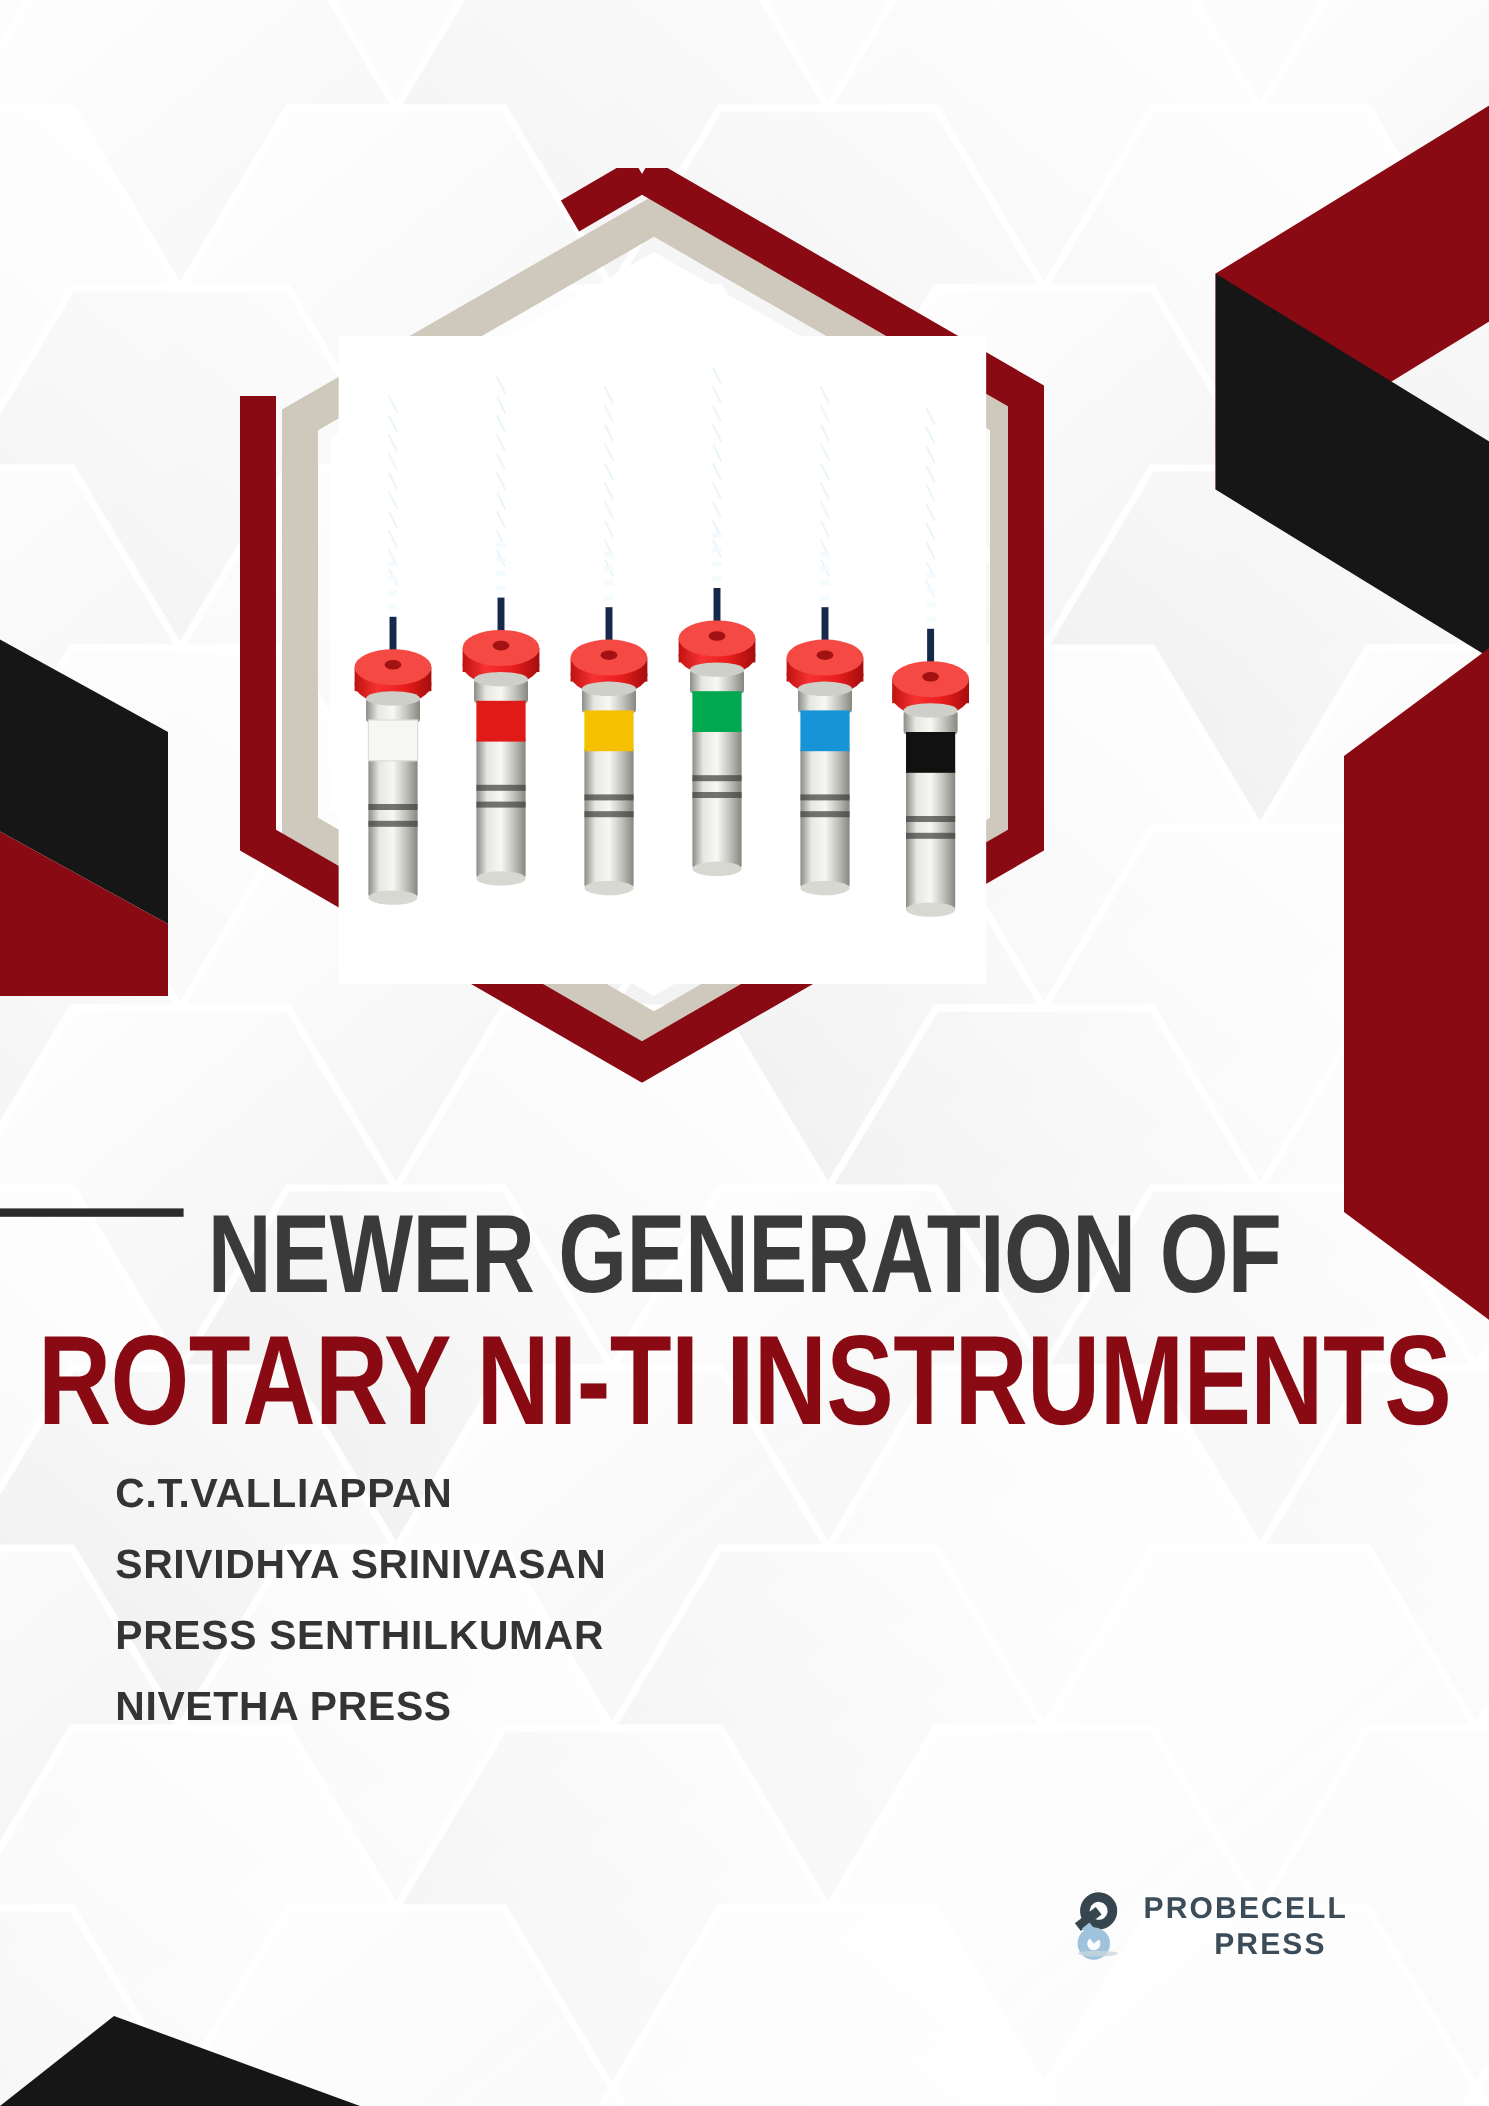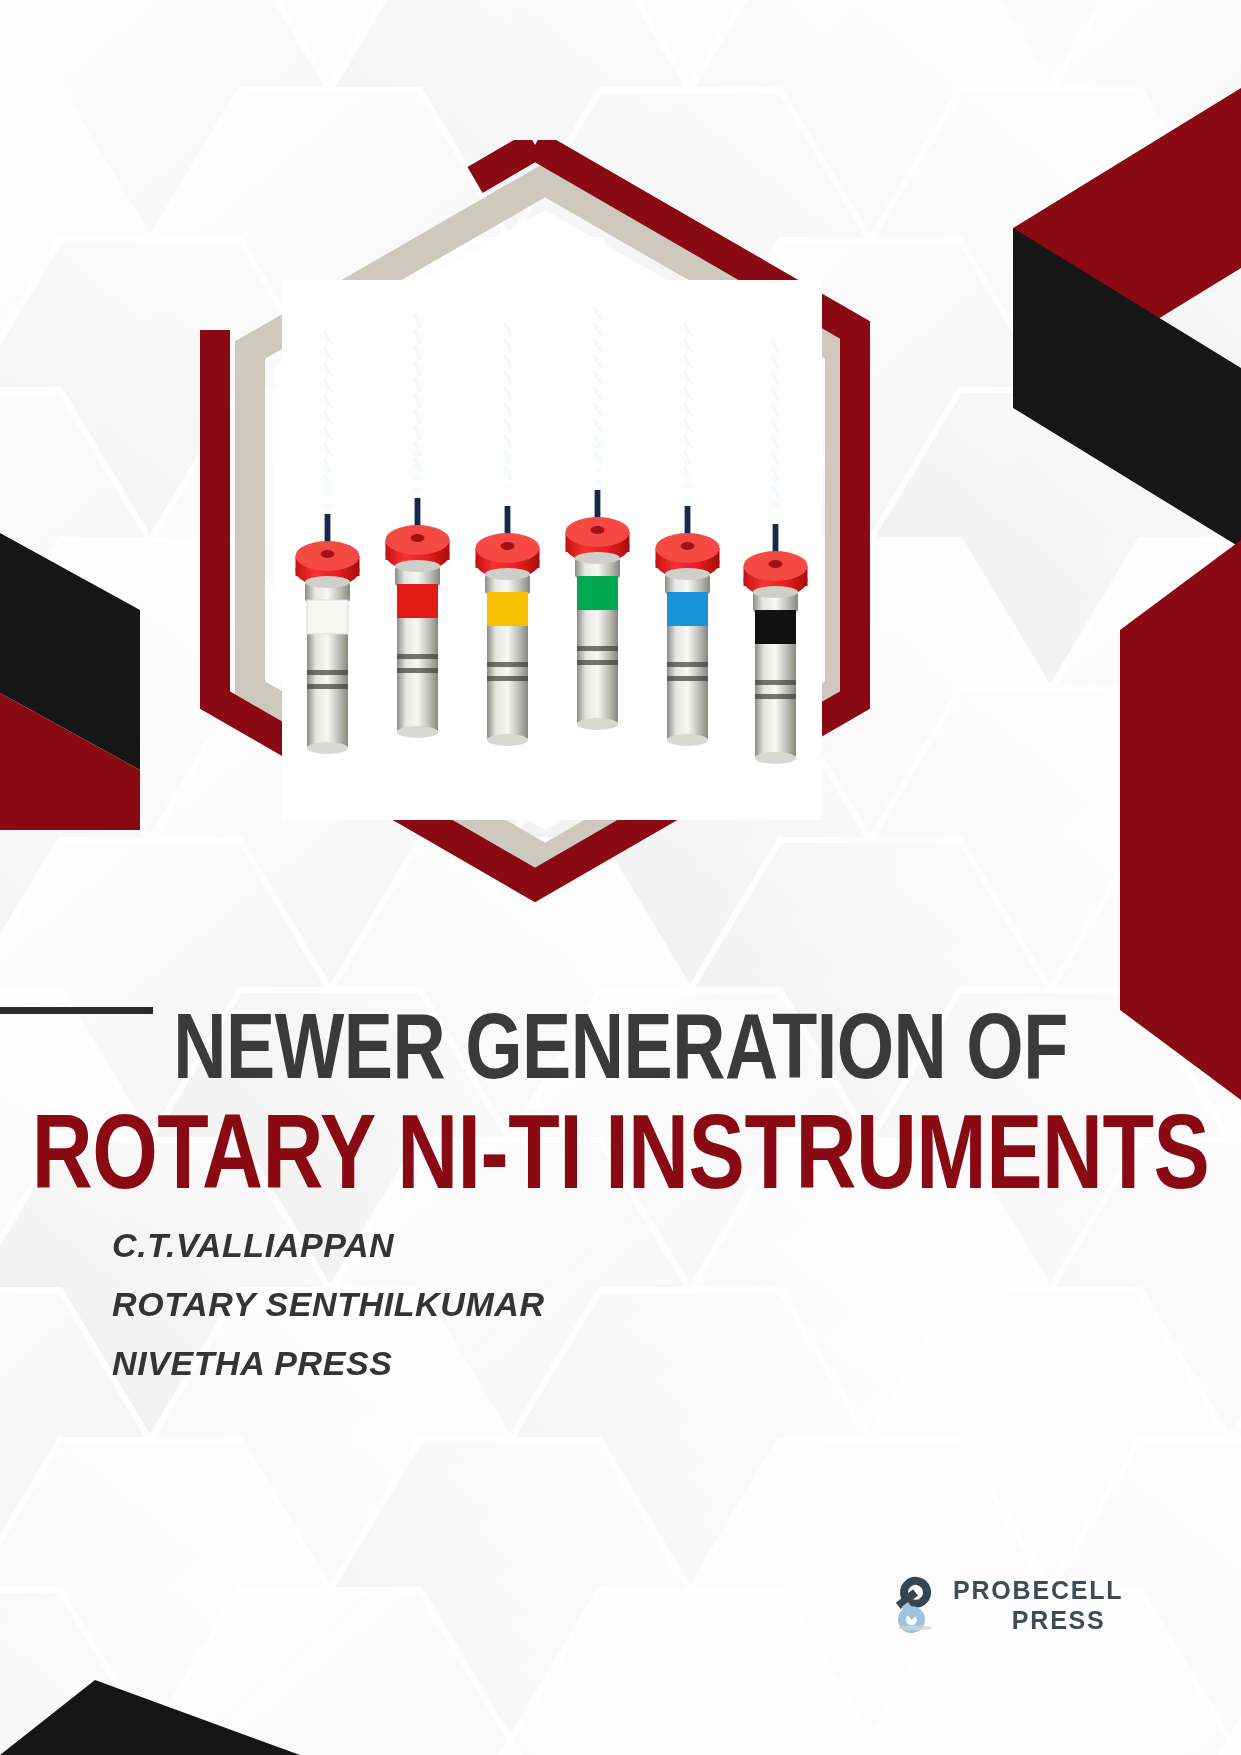--- a/index.html
+++ b/index.html
@@ -88,24 +88,23 @@
     color: #8a0a14;
     line-height: 1.0;
     margin: 22px 0 0 0;
     transform: scaleY(1.22) scaleX(0.97);
     transform-origin: center top;
   }
 
   
   .authors {
     position: absolute;
-    left: 112px;
+    left: 96px;
     top: 1228px;
     z-index: 5;
-    font-style: italic;
   }
   .author {
     font-size: 34px;
     font-weight: 700;
     color: #343434;
     letter-spacing: 0.6px;
     line-height: 1.0;
     margin: 0 0 25px 0;
     white-space: nowrap;
   }
@@ -362,21 +361,22 @@
     </g>
   </svg>
 
   <div class="title-block">
     <div class="title-line-1">NEWER GENERATION OF</div>
     <div class="title-line-2">ROTARY NI-TI INSTRUMENTS</div>
   </div>
 
   <div class="authors">
     <div class="author">C.T.VALLIAPPAN</div>
-    <div class="author">ROTARY SENTHILKUMAR</div>
+    <div class="author">SRIVIDHYA SRINIVASAN</div>
+    <div class="author">PRESS SENTHILKUMAR</div>
     <div class="author">NIVETHA PRESS</div>
   </div>
 
   <div class="publisher">
     <svg class="pub-mark" width="58" height="58" viewBox="0 0 58 58">
       <g transform="rotate(-38 29 29)">
         <circle cx="38" cy="20" r="11.5" fill="none" stroke="#36464f" stroke-width="8"></circle>
         <rect x="16" y="16" width="22" height="8" fill="#36464f"></rect>
         <circle cx="18" cy="39" r="9.5" fill="none" stroke="#9fc3dc" stroke-width="8"></circle>
         <rect x="18" y="23" width="8" height="16" fill="#9fc3dc"></rect>

